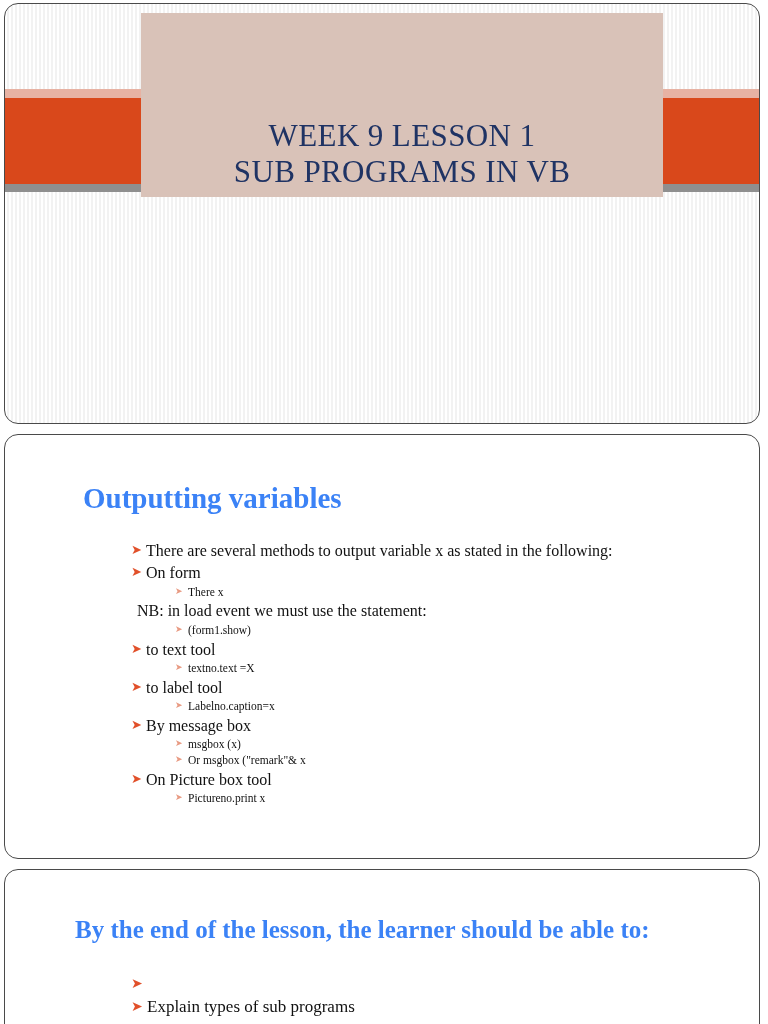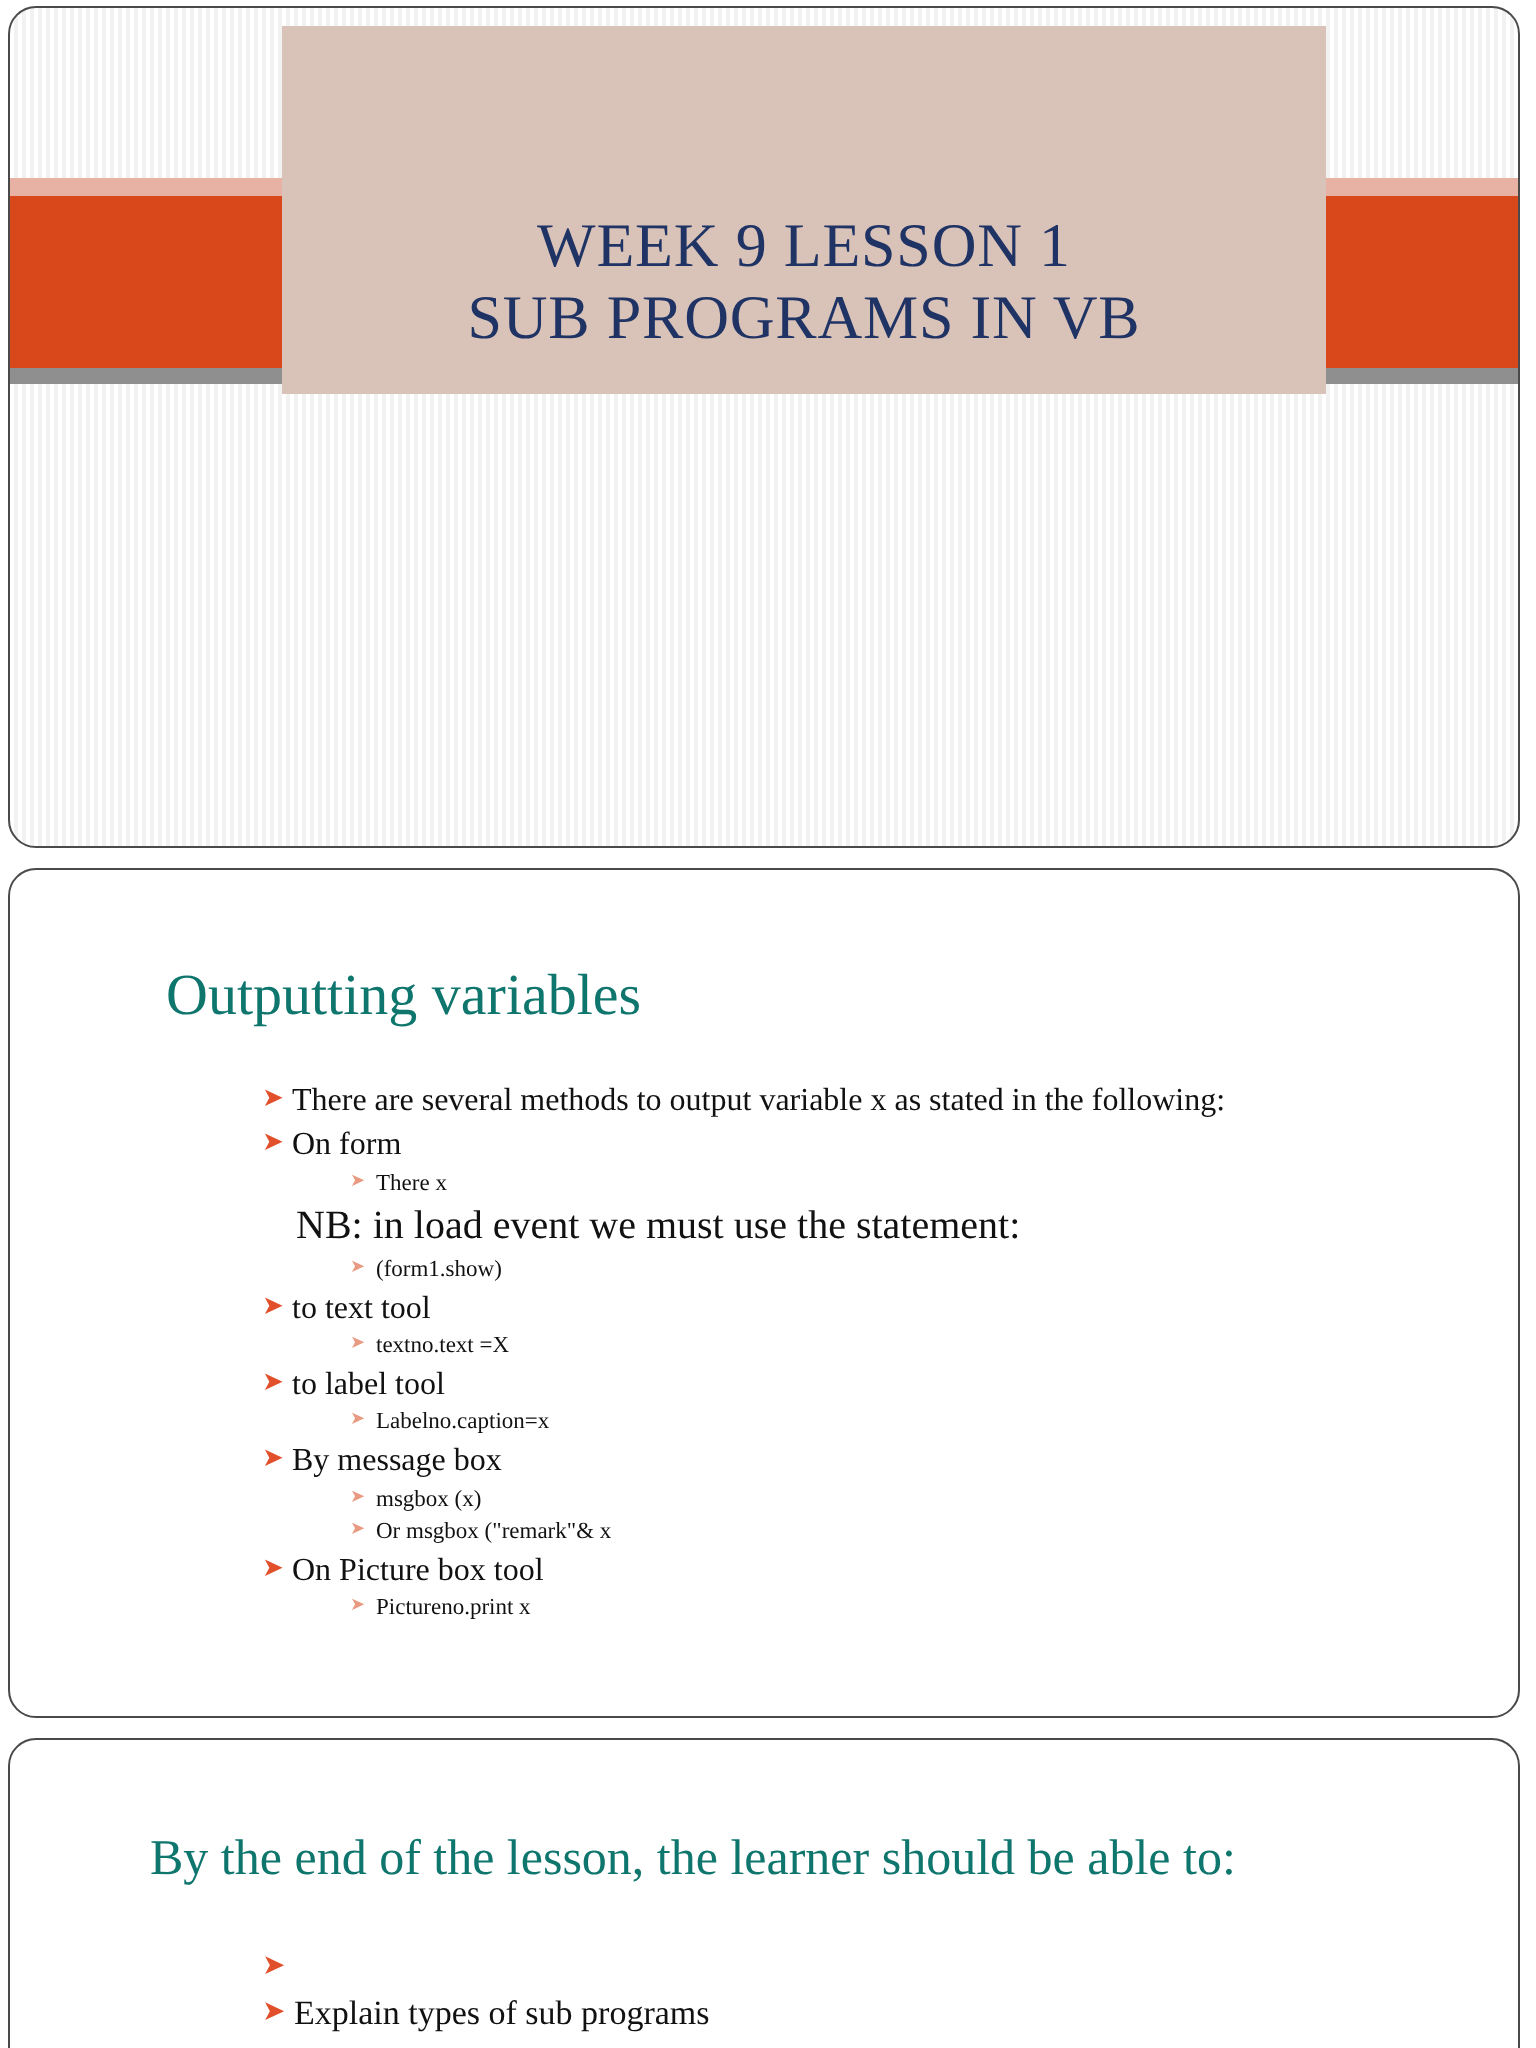--- a/index.html
+++ b/index.html
@@ -75,21 +75,21 @@
   .title-card {
     position: absolute;
     left: 136px;
     top: 9px;
     width: 522px;
     height: 184px;
     background: #d9c2b8;
     display: flex;
     align-items: flex-end;
     justify-content: center;
-    padding-bottom: 19px;
+    padding-bottom: 6px;
     box-sizing: border-box;
   }
   .title-card-inner {
     text-align: center;
     line-height: 1.18;
   }
   .deck-title-line {
     color: #1f3364;
     font-family: "Liberation Serif", serif;
     font-size: 31px;
@@ -123,23 +123,23 @@
     height: 425px;
   }
   
   #slide3 {
     top: 869px;
     height: 170px;
   }
 
   .slide-heading {
     position: absolute;
-    color: #0f766e;
+    color: #3b82f6;
     font-family: "Liberation Serif", serif;
-    font-weight: 400;
+    font-weight: 700;
   }
   #slide2 .slide-heading {
     left: 78px;
     top: 47px;
     font-size: 29px;
   }
   #slide3 .slide-heading {
     left: 70px;
     top: 46px;
     font-size: 25px;
@@ -196,23 +196,23 @@
     margin-bottom: 1px;
   }
   .lvl2 > .bullet {
     font-size: 9px;
     width: 13px;
     padding-top: 2px;
     color: #e89a82;
   }
   
   .plain {
-    font-size: 20px;
+    font-size: 16px;
     line-height: 1.33;
-    margin-left: 15px;
+    margin-left: 4px;
     margin-bottom: 1px;
     padding-left: 2px;
   }
 
   #slide3 .lvl1 { font-size: 17px; margin-bottom: 6px; }
   #slide3 .lvl1 > .bullet { font-size: 14px; width: 16px; }
 
   .li-text { display: inline-block; }
 </style>
 </head>

